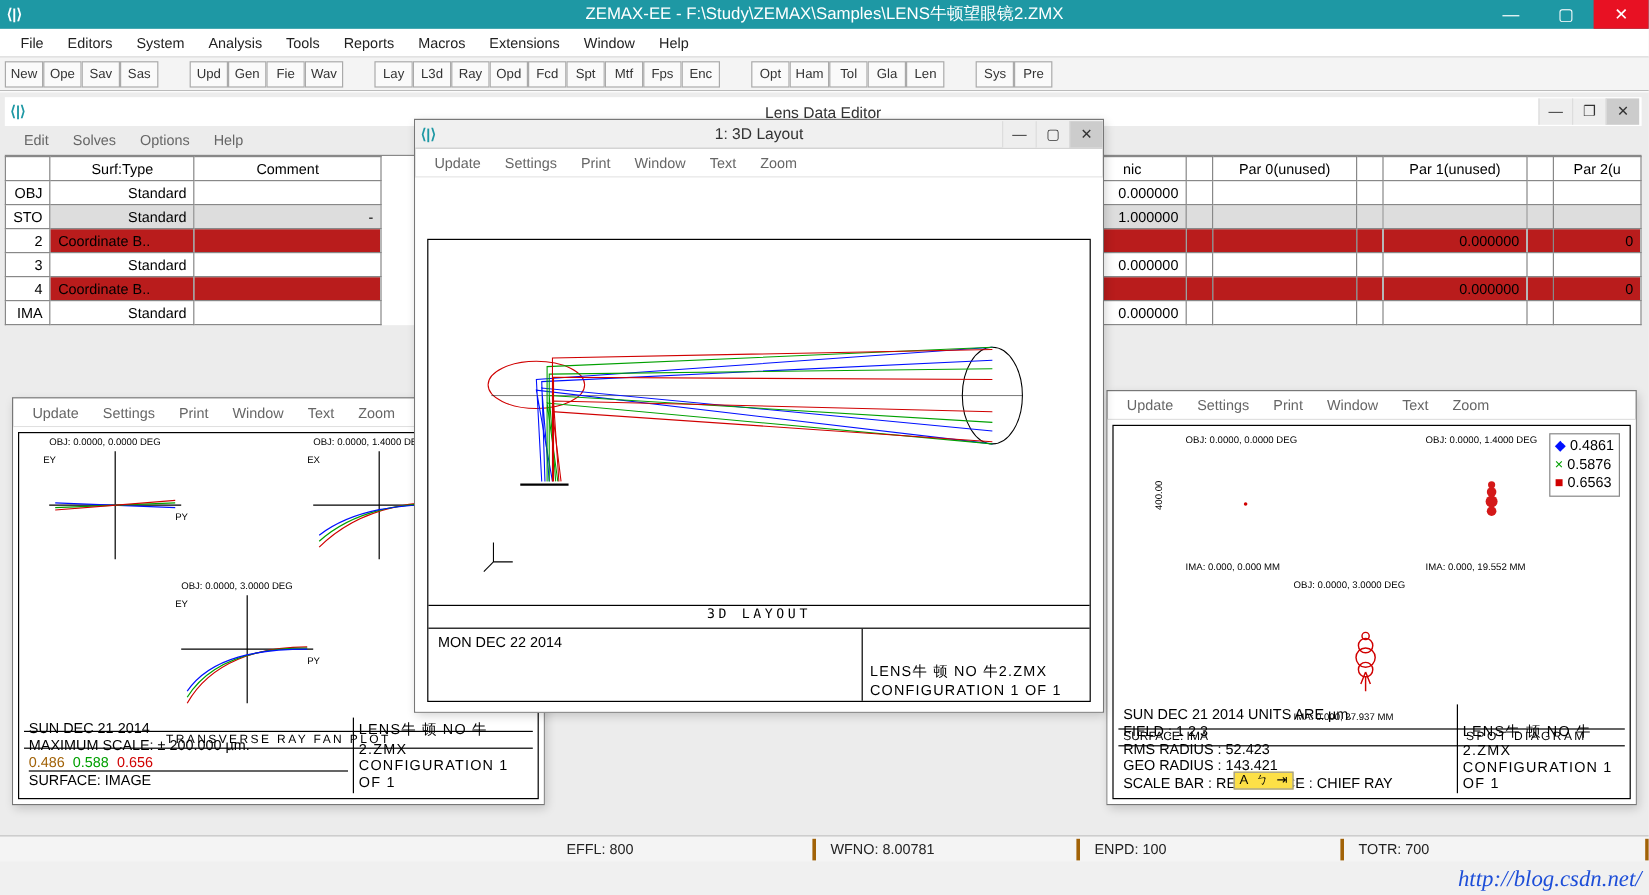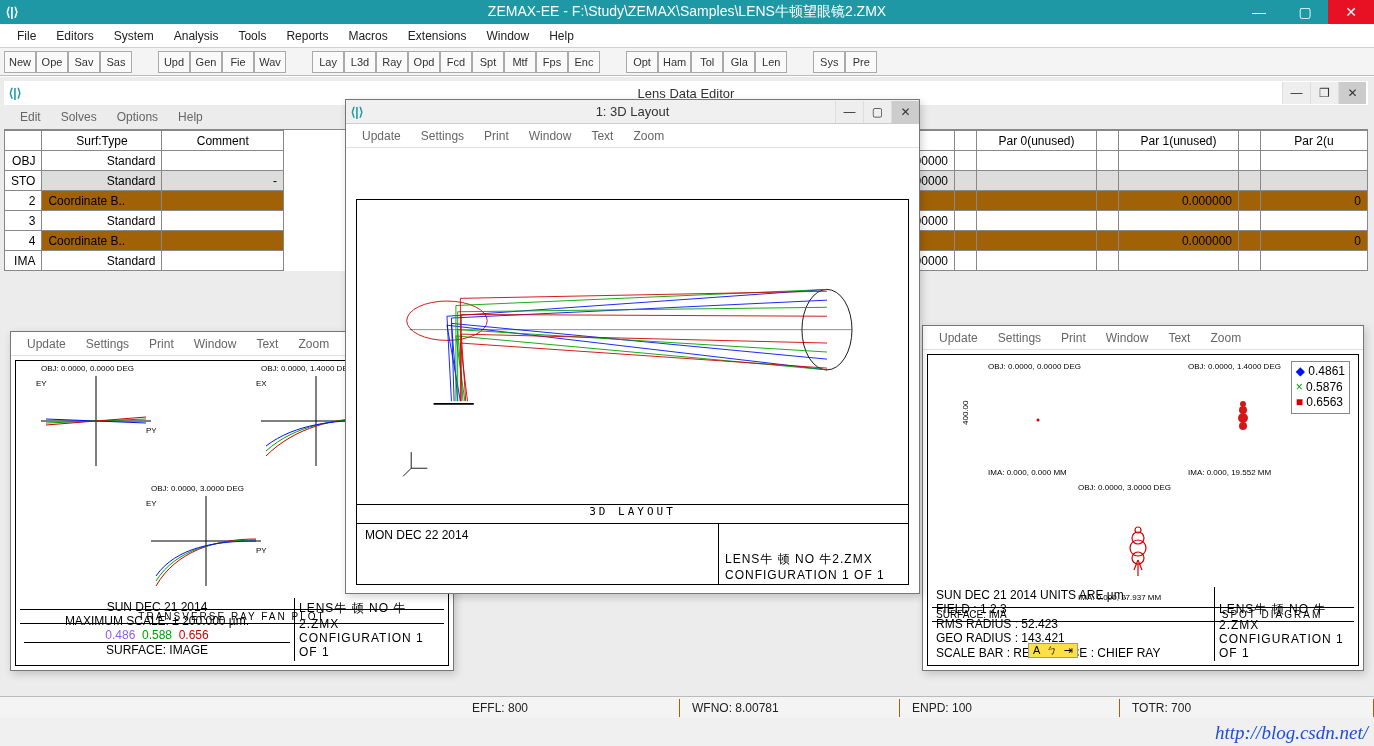--- a/index.html
+++ b/index.html
@@ -10,60 +10,60 @@
 .main-titlebar .winbuttons { margin-left:auto; display:flex; height:100%; }
 .main-titlebar .winbuttons div { width: 46px; display:flex; align-items:center; justify-content:center; font-size:14px; }
 .main-titlebar .winbuttons .close { background:#e81123; }
 .menubar { height: 24px; background:#fff; border-bottom:1px solid #d0d0d0; display:flex; align-items:center; padding:0 8px; gap:2px; }
 .menubar span { padding: 3px 9px; color:#222; cursor:pointer;text-align:center; }
 .toolbar { height: 28px; background:#f4f4f4; border-bottom:1px solid #bbb; display:flex; align-items:center; padding:2px 4px; gap:2px; }
 .toolbar .grp { display:flex; gap:0px; margin-right: 24px; }
 .toolbar button { height:22px; min-width:32px; padding:0 4px; background:#fafafa; border:1px solid #aaa; font-size:11px; color:#333; }
 .mdi-area { position:relative; width:100%; height:620px; background:#ececec; border-top:1px solid #fff; }
 .statusbar { height: 22px; background:#f4f4f4; border-top:1px solid #bbb; display:flex; align-items:center; font-size:12px; color:#222; }
-.statusbar .cell { border-right:1px solid #a16207; padding: 2px 12px; }
+.statusbar .cell { border-right:3px solid #a16207; padding: 2px 12px; }
 
 .child-window { position:absolute; background:#fff; border:1px solid #777; box-shadow: 2px 3px 8px rgba(0,0,0,.18); }
 .child-title { height: 24px; background:#f0f0f0; border-bottom:1px solid #ccc; display:flex; align-items:center; position:relative; }
 .child-title .zicon { width:22px; font-weight:bold; color:#1e98a4; text-align:center; }
 .child-title .t { position:absolute; left:50%; transform:translateX(-50%); font-size:13px; color:#333; }
 .child-title .ctrls { margin-left:auto; display:flex; }
 .child-title .ctrls div { width:28px; height:22px; display:flex; align-items:center; justify-content:center; border-left:1px solid #ddd; font-size:12px; color:#333; background:#eee;}
 .child-title .ctrls div.close { background:#ccc; }
 .child-menu { height: 24px; display:flex; align-items:center; gap:0; padding:0 6px; border-bottom:1px solid #e0e0e0;}
 .child-menu span { padding:3px 10px; color:#666; cursor:pointer; }
 
 
 .lde { left: 4px; top: 4px; right:6px; height:220px; }
 .lde-table { width:100%; border-collapse:collapse; font-family: Consolas, monospace; font-size:12px; }
 .lde-table th, .lde-table td { border:1px solid #888; padding:2px 6px; height:20px; text-align:right; white-space:nowrap; overflow:hidden;}
 .lde-table th { background:#fff; font-weight:normal; text-align:center; }
 .lde-table td.left { text-align:left; }
-.row-pink td { background:#a16207; }
+.row-pink td { background:#b91c1c; }
 .row-gray td { background:#ddd; }
 .gap-col { width: 580px; }
 .row-idx { text-align:right; background:#fff !important;}
 
 
 .layout3d { left: 345px; top: 22px; width: 575px; height: 495px; z-index: 50; }
 .layout3d .canvas { height: calc(100% - 48px); position:relative; background:#fff; }
 .layout3d .panel { position:absolute; left:10px; top:8px; right:10px; bottom:8px; border:1px solid #000;margin-top:43px; }
 .layout3d .panel .plotarea { position:absolute; left:0; top:0; right:0; bottom:80px; }
 .layout3d .panel .banner { position:absolute; left:0; right:0; bottom:60px; height:20px; border-top:1px solid #000; border-bottom:1px solid #000; text-align:center; font-family:Consolas,monospace; letter-spacing:3px; font-size:11px; }
 .layout3d .panel .info { position:absolute; left:0; right:0; bottom:0; height:60px; display:flex; }
 .layout3d .panel .info .l { flex:1; padding:4px 8px; font-family:Consolas,monospace; font-size:11px; }
 .layout3d .panel .info .r { width:190px; border-left:1px solid #000; display:flex; flex-direction:column; justify-content:flex-end; font-family:Consolas,monospace; font-size:10px; padding:2px 6px; letter-spacing:1px; }
 
 
 .rayfan { left:10px; top: 254px; width: 444px; height: 340px; z-index: 10; }
 .rayfan .canvas { height: calc(100% - 24px); position:relative; background:#fff; font-family:Consolas,monospace; font-size:10px;}
 .rayfan .panel { position:absolute; left:4px; top:4px; right:4px; bottom:4px; border:1px solid #000; }
 .rayfan .banner { position:absolute; left:4px; right:4px; top:248px; text-align:center; font-size:10px; letter-spacing:2px; border-top:1px solid #000; border-bottom:1px solid #000; padding:1px;}
 .rayfan .foot { position:absolute; left:4px; right:4px; bottom:4px; display:flex;}
-.rayfan .foot .l { flex:1; padding:2px 4px;text-align:center;}
+.rayfan .foot .l { flex:1; padding:2px 4px;}
 .rayfan .foot .r { width:150px; border-left:1px solid #000; padding:2px 4px; letter-spacing:1px;}
 
 
 .spot { left: 922px; top: 248px; width: 442px; height: 346px; z-index: 10; }
 .spot .canvas { height: calc(100% - 24px); position:relative; background:#fff; font-family:Consolas,monospace; font-size:9px;}
 .spot .panel { position:absolute; left:4px; top:4px; right:4px; bottom:4px; border:1px solid #000; }
 .spot .banner { position:absolute; left:262px; right:4px; top:252px; text-align:center; font-size:10px; letter-spacing:2px; border-top:1px solid #000; border-bottom:1px solid #000; padding:1px;}
 .spot .surf { position:absolute; left:4px; top:252px; width:258px; font-size:10px; border-top:1px solid #000; border-bottom:1px solid #000; padding:1px 4px; }
 .spot .foot { position:absolute; left:4px; right:4px; bottom:4px; display:flex;}
 .spot .foot .l { flex:1; padding:1px 4px; line-height:1.2;}
@@ -148,21 +148,21 @@
         <div class="close">✕</div>
       </div>
     </div>
     <div class="child-menu" style="border-bottom:none;">
       <span>Edit</span>
       <span>Solves</span>
       <span>Options</span>
       <span>Help</span>
     </div>
     <div style="display:flex; background:#fff; border-top:1px solid #888;">
-    <table class="lde-table" style="width:280px;">
+    <table class="lde-table" style="width:314px;">
       <tbody>
             <tr>
         <th style="width:34px;"></th>
         <th style="width:120px;">Surf:Type</th>
         <th>Comment</th>
       </tr>
       <tr>
               <td class="row-idx">OBJ</td>
               <td>Standard</td>
               <td></td>
@@ -324,21 +324,21 @@
                 <path stroke="#00a000" d="M-50,40 C -30,8 10,-1 50,-1"></path>
                 <path stroke="#0010ff" d="M-50,35 C -30,6 10,0 50,0"></path>
               </g>
           </g>
         </svg>
         <div class="banner">TRANSVERSE RAY FAN PLOT</div>
         <div class="foot">
           <div class="l">
             <div>SUN DEC 21 2014</div>
             <div>MAXIMUM SCALE: ± 200.000 µm.</div>
-            <div><span style="color:#8b5cf6">0.486</span>&nbsp;&nbsp;<span style="color:#00a000">0.588</span>&nbsp;&nbsp;<span style="color:#d00000">0.656</span></div>
+            <div><span style="color:#a16207">0.486</span>&nbsp;&nbsp;<span style="color:#00a000">0.588</span>&nbsp;&nbsp;<span style="color:#d00000">0.656</span></div>
             <div style="border-top:1px solid #000;">SURFACE: IMAGE</div>
           </div>
           <div class="r">
             <div>LENS牛   顿   NO  牛2.ZMX</div>
             <div>CONFIGURATION 1 OF 1</div>
           </div>
         </div>
       </div>
     </div>
   </div>

